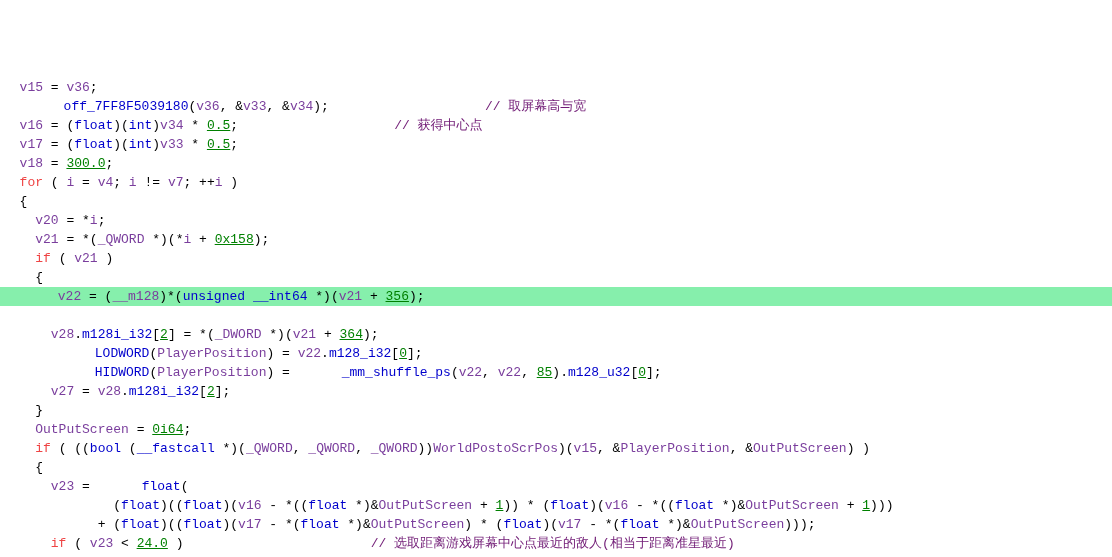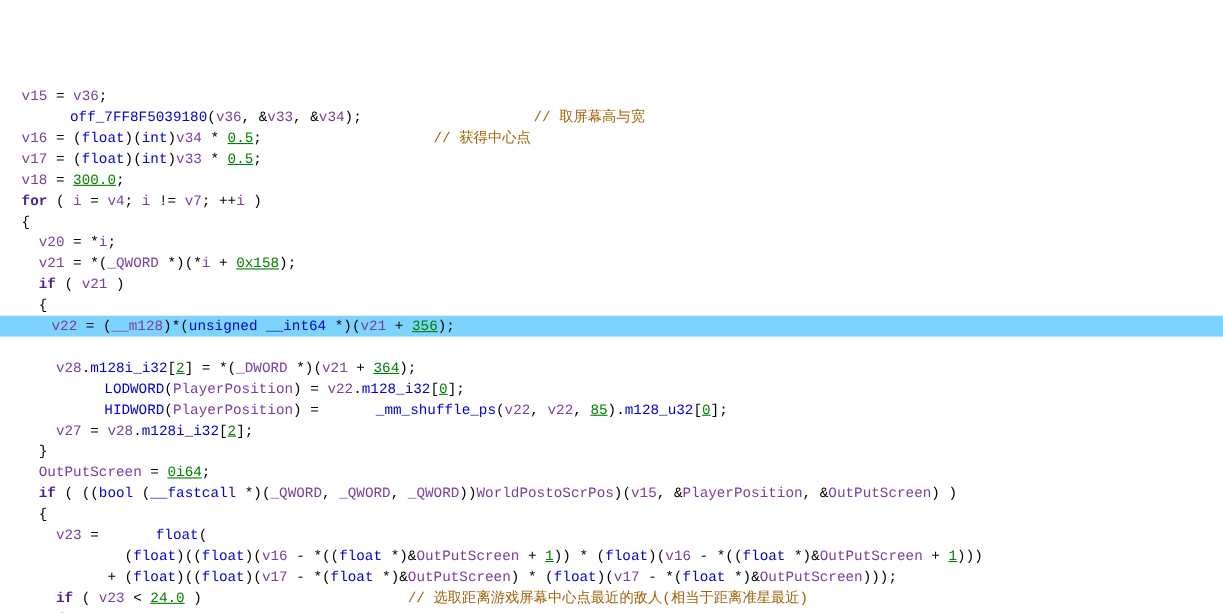--- a/index.html
+++ b/index.html
@@ -10,32 +10,32 @@
     line-height: 19px;
     background: #ffffff;
     color: #000000;
     white-space: pre;
     overflow: hidden;
   }
   .code-container {
     padding: 2px 4px;
   }
   .highlight {
-    background: #7dd3fc;
+    background: #86efac;
     display: block;
     margin: 0 -4px;
-    padding: 0 0;
+    padding: 0 11px;
   }
   .var { color: #7a3e9d; }
   .num { color: #008000; text-decoration: underline; }
   .func { color: #0000cc; margin-left: 44px; }
-  .kw { color: #4c1d95; font-weight: bold; }
+  .kw { color: #ef4444; }
   .type { color: #0000cc; }
   .type2 { color: #7a3e9d; }
-  .cmt { color: #a16207; }
+  .cmt { color: #701a75; }
   .op { color: #000000; }
   .field { color: #0000cc; }
 </style>
 </head>
 <body>
 
 
 
 <div class="code-container" id="code-root"><span>  <span class="var">v15</span><span class="op"> = </span><span class="var">v36</span><span class="op">;</span></span>
 <span>  <span class="func">off_7FF8F5039180</span><span class="op">(</span><span class="var">v36</span><span class="op">, &amp;</span><span class="var">v33</span><span class="op">, &amp;</span><span class="var">v34</span><span class="op">);                    </span><span class="cmt">// 取屏幕高与宽</span></span>

